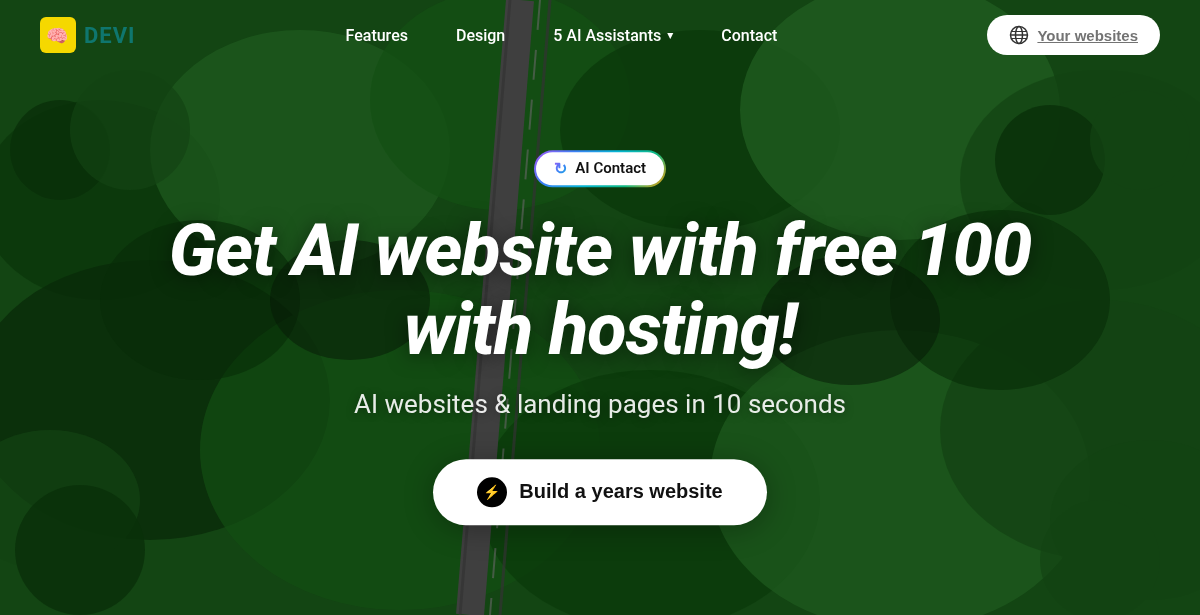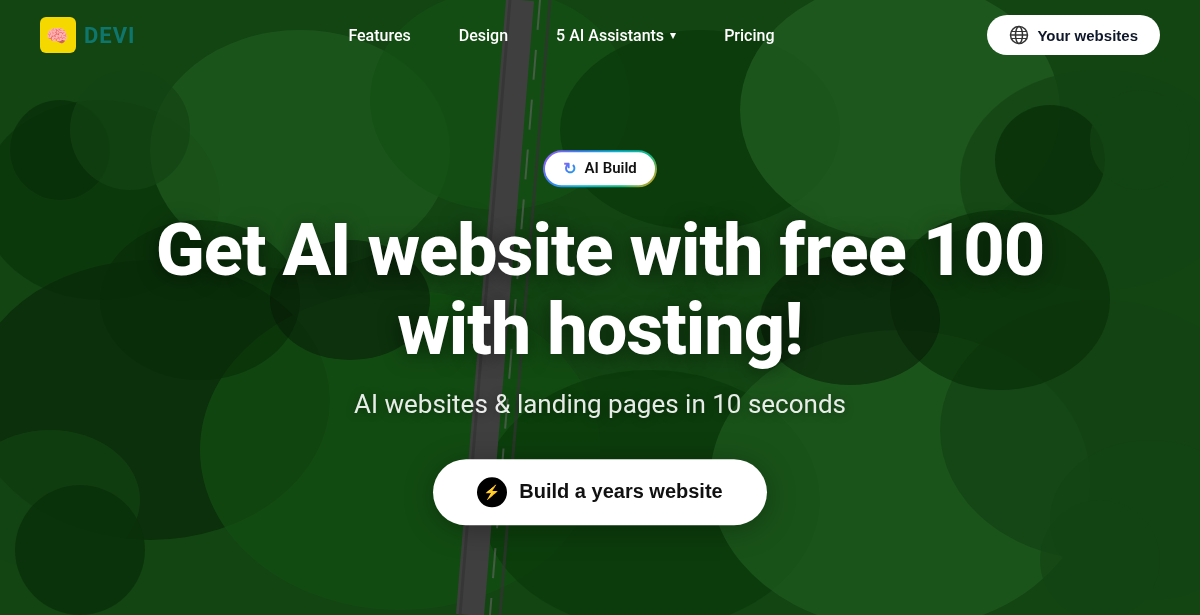--- a/index.html
+++ b/index.html
@@ -117,27 +117,28 @@
 
     .chevron-down {
       font-size: 12px;
     }
 
     .your-websites-btn {
       display: flex;
       align-items: center;
       gap: 8px;
       background: white;
-      color: #0f172a;
+      color: #737373;
       border: none;
       border-radius: 50px;
       padding: 10px 22px;
       font-size: 15px;
       font-weight: 600;
       cursor: pointer;
+      text-decoration: underline;
     }
 
     
     .hero-content {
       position: absolute;
       top: 50%;
       left: 50%;
       transform: translate(-50%, -42%);
       text-align: center;
       z-index: 10;
@@ -145,20 +146,21 @@
     }
 
     .hero-title {
       color: white;
       font-size: 72px;
       font-weight: 800;
       line-height: 1.1;
       margin-bottom: 20px;
       text-shadow: 0 2px 20px rgba(0,0,0,0.5);
       letter-spacing: -1px;
+      font-style: italic;
     }
 
     .hero-subtitle {
       color: rgba(255, 255, 255, 0.9);
       font-size: 26px;
       font-weight: 400;
       margin-bottom: 40px;
       text-shadow: 0 1px 10px rgba(0,0,0,0.4);
     }
 
@@ -250,21 +252,21 @@
       <li>
         <a>Design</a>
       </li>
       <li>
         <a class="ai-assistants">
           <span>5 AI Assistants</span>
           <span class="chevron-down">▾</span>
         </a>
       </li>
       <li>
-        <a>Pricing</a>
+        <a>Contact</a>
       </li>
     </ul>
 
     <button class="your-websites-btn">
       <svg width="20" height="20" viewBox="0 0 20 20" fill="none" xmlns="http://www.w3.org/2000/svg">
         <circle cx="10" cy="10" r="8.5" stroke="#333" stroke-width="1.5"></circle>
         <ellipse cx="10" cy="10" rx="3.5" ry="8.5" stroke="#333" stroke-width="1.5"></ellipse>
         <line x1="1.5" y1="10" x2="18.5" y2="10" stroke="#333" stroke-width="1.5"></line>
         <line x1="2.5" y1="6.5" x2="17.5" y2="6.5" stroke="#333" stroke-width="1"></line>
         <line x1="2.5" y1="13.5" x2="17.5" y2="13.5" stroke="#333" stroke-width="1"></line>
@@ -273,21 +275,21 @@
     </button>
   </nav>
 
   <div class="hero-content">
 
     
     <div style="margin-bottom: 24px; display: inline-block;">
       <div style="display: inline-block; border-radius: 50px; padding: 2px; background: linear-gradient(135deg, #a855f7, #3b82f6, #06b6d4, #10b981, #f59e0b);">
         <div style="display: inline-flex; align-items: center; gap: 8px; background: white; border-radius: 50px; padding: 7px 18px; font-size: 15px; font-weight: 600; color: #111;">
           <span style="background: linear-gradient(135deg, #a855f7, #3b82f6, #06b6d4); -webkit-background-clip: text; -webkit-text-fill-color: transparent; background-clip: text; font-size: 16px;">↻</span>
-          <span>AI Build</span>
+          <span>AI Contact</span>
         </div>
       </div>
     </div>
 
     
     <h1 class="hero-title">
       <span>Get AI website with free 100</span><br>
       <span>with hosting!</span>
     </h1>
 

